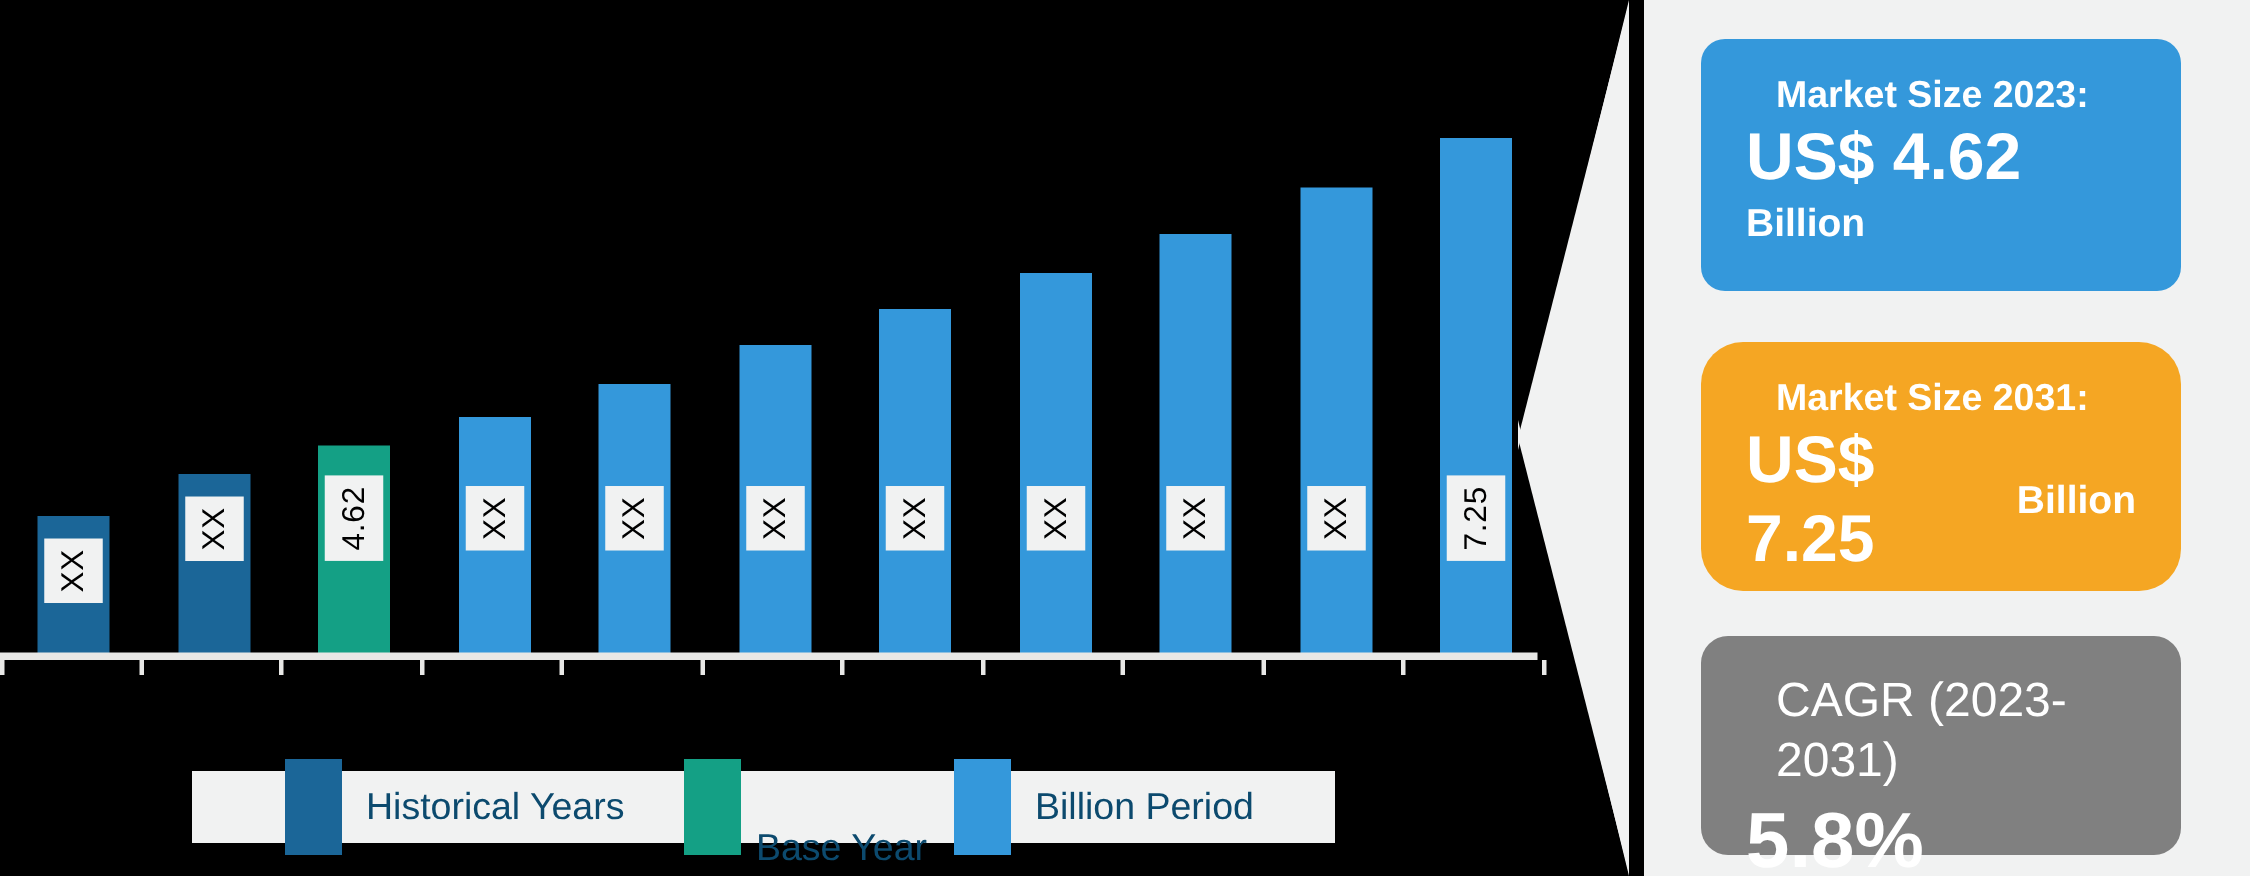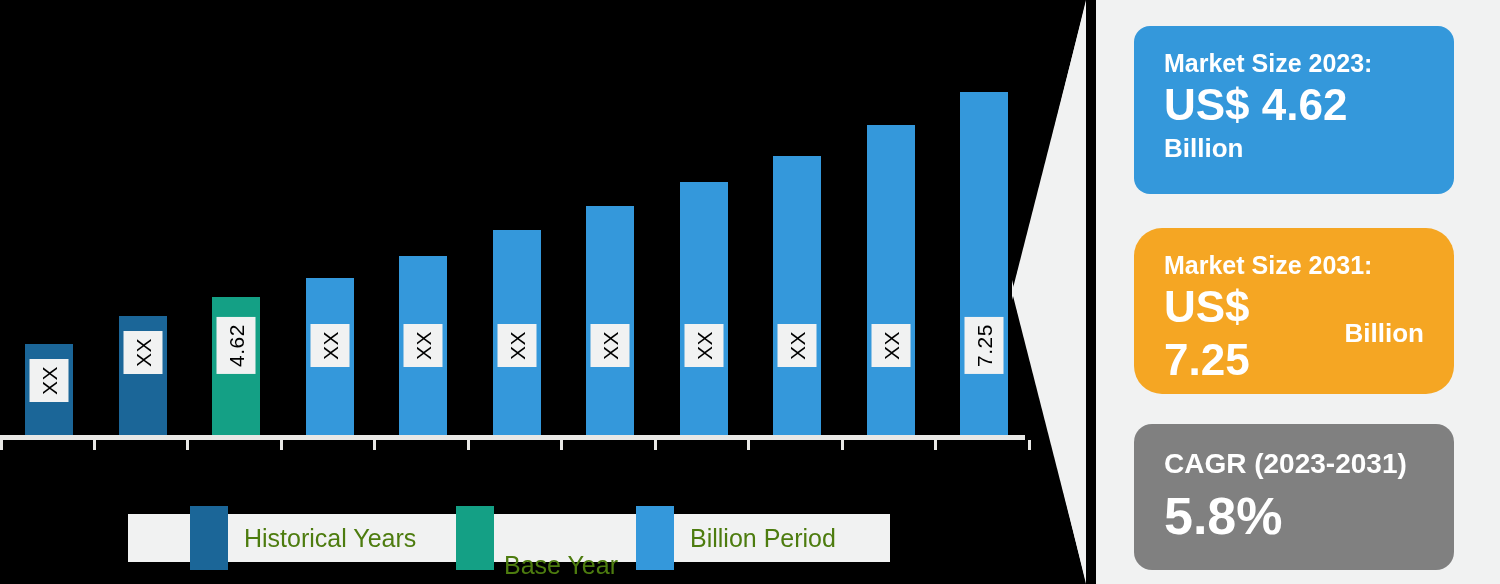--- a/index.html
+++ b/index.html
@@ -52,49 +52,49 @@
   #legend {
     position:absolute; left:128px; top:514px; width:762px; height:48px;
     background:#f1f2f2;
   }
   .legend-swatch {
     position:absolute; top:-8px; width:38px; height:64px;
   }
   .legend-text {
     position:absolute; top:0; height:48px;
     display:flex; align-items:center;
-    font-size:25px; color:#4d7c0f;
+    font-size:25px; color:#0c4a6e;
   }
 
   
   #arrow {
     position:absolute; left:1005px; top:0; width:85px; height:584px;
   }
 
   
   #right-panel {
     position:absolute; left:1096px; top:0; width:404px; height:584px;
     background:#f1f2f2;
   }
   .card {
     position:absolute; left:38px; width:320px;
     border-radius:16px;
     color:#fff;
     padding:22px 30px 0 30px;
   }
-  .card-title { font-size:25px; font-weight:bold; line-height:1.25; }
+  .card-title { font-size:25px; font-weight:bold; line-height:1.25;margin-left:20px; }
   .card-value { font-size:44px; font-weight:bold; line-height:1.2; }
   .card-unit  { font-size:26px; font-weight:bold; line-height:1.3; }
 
   #card-2023 { top:26px;  height:168px; background:#3498db; }
   #card-2031 { top:228px; height:166px; background:#f5a623;border-radius:28px; }
   #card-cagr { top:424px; height:146px; background:#808080; border-radius:18px; }
 
   .inline-row { display:flex; align-items:center; gap:11px; }
-  #card-cagr .card-title { font-size:28px; font-weight:bold; }
+  #card-cagr .card-title { font-size:32px; font-weight:normal; }
   #card-cagr .card-value { font-size:52px; margin-top:4px; }
 </style>
 </head>
 <body>
 
 <div id="chart-panel">
 
   <div id="plot-area">
       <div class="bar" style="left: 25px; bottom: 8px; height: 92.7931px; background: rgb(27, 102, 152);">
         <div class="bar-label" style="bottom: 36.7931px;">XX</div>

